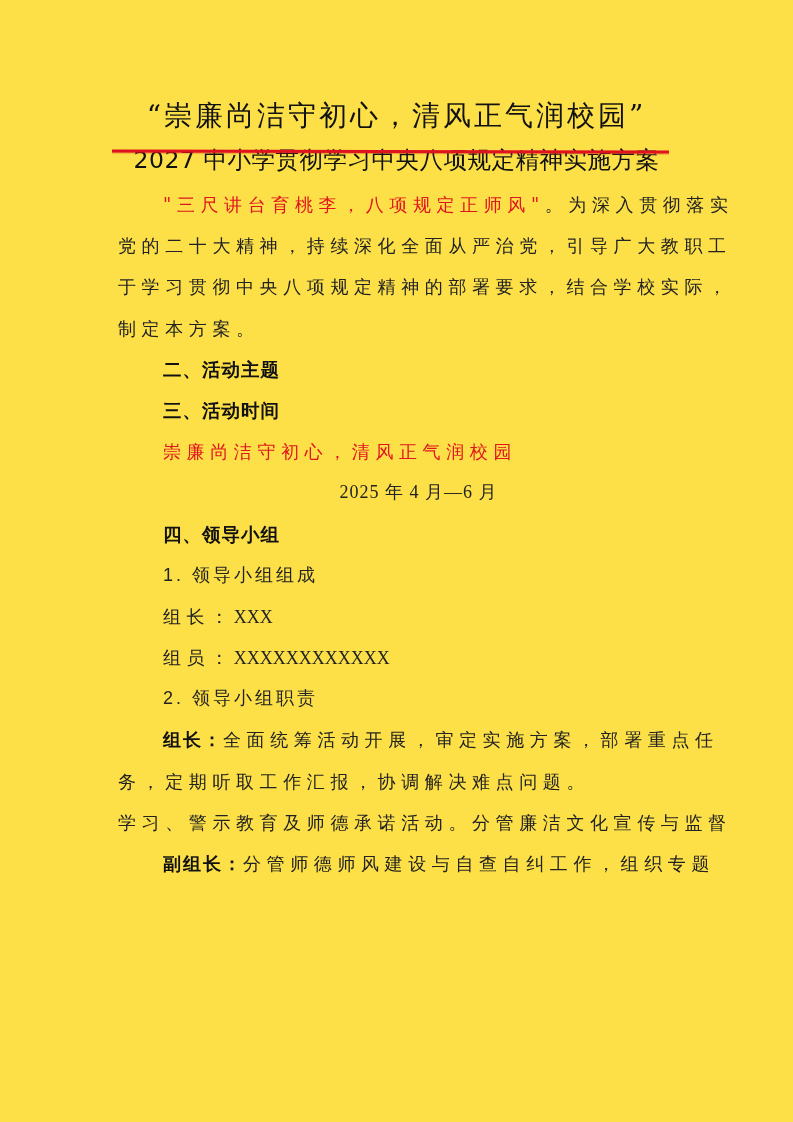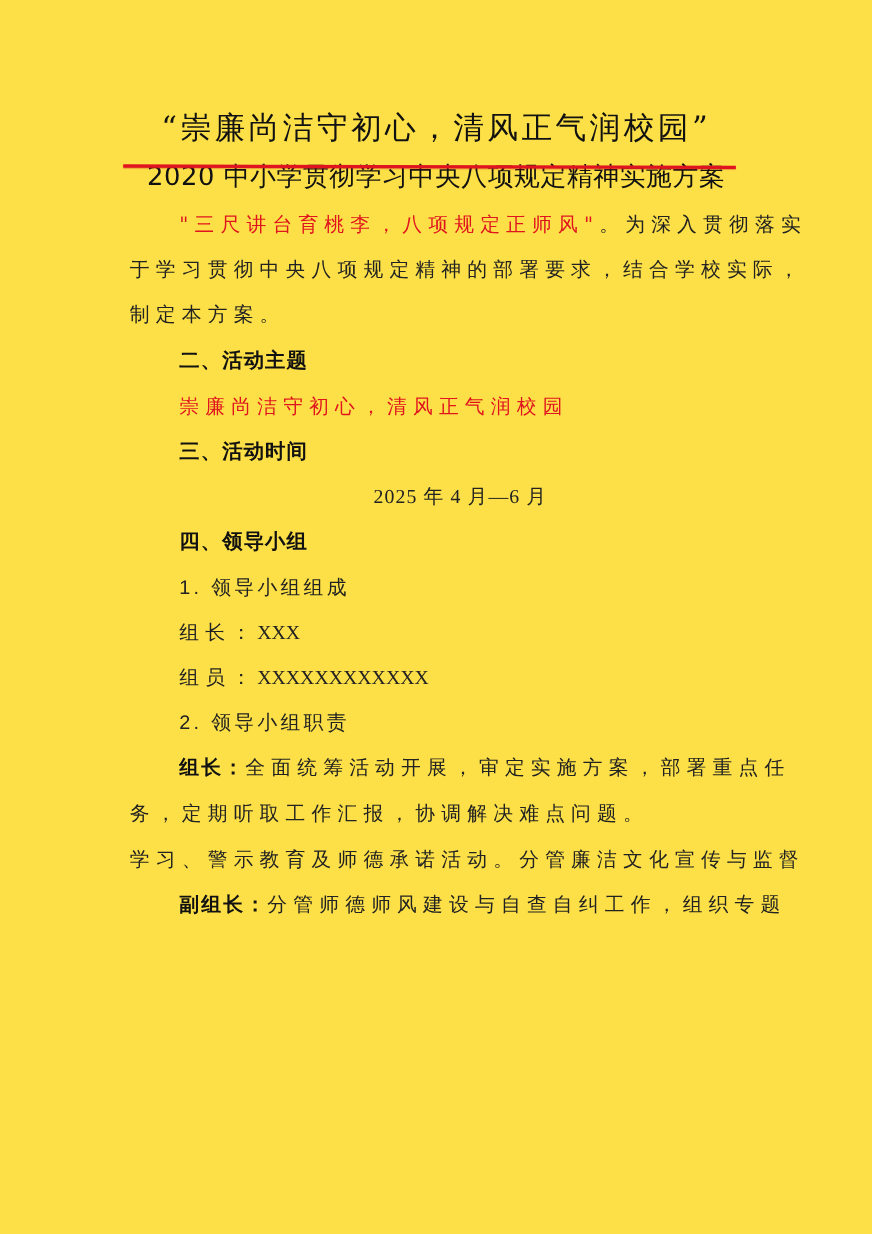--- a/index.html
+++ b/index.html
@@ -46,34 +46,35 @@
 </style>
 </head>
 <body>
 
 <div class="page">
 
   <div class="title-main">“崇廉尚洁守初心，清风正气润校园”</div>
 
   <div class="red-rule"></div>
 
-  <div class="title-sub">2020 中小学贯彻学习中央八项规定精神实施方案</div>
+  <div class="title-sub">2027 中小学贯彻学习中央八项规定精神实施方案</div>
 
   <div class="body">
 
     <div class="line indent">
       <span class="red">"三尺讲台育桃李，八项规定正师风"</span><span>。为深入贯彻落实</span>
     </div>
+    <div class="line">党的二十大精神，持续深化全面从严治党，引导广大教职工</div>
     <div class="line">于学习贯彻中央八项规定精神的部署要求，结合学校实际，</div>
     <div class="line">制定本方案。</div>
 
     <div class="line indent h">二、活动主题</div>
+    <div class="line indent h">三、活动时间</div>
+
     <div class="line indent red">崇廉尚洁守初心，清风正气润校园</div>
-
-    <div class="line indent h">三、活动时间</div>
     <div class="line indent digits">2025 年 4 月—6 月</div>
 
     <div class="line indent h">四、领导小组</div>
     <div class="line indent sub-num">1. 领导小组组成</div>
     <div class="line indent">
       <span>组长：</span><span class="xs">XXX</span>
     </div>
     <div class="line indent">
       <span>组员：</span><span class="xs">XXXXXXXXXXXX</span>
     </div>

